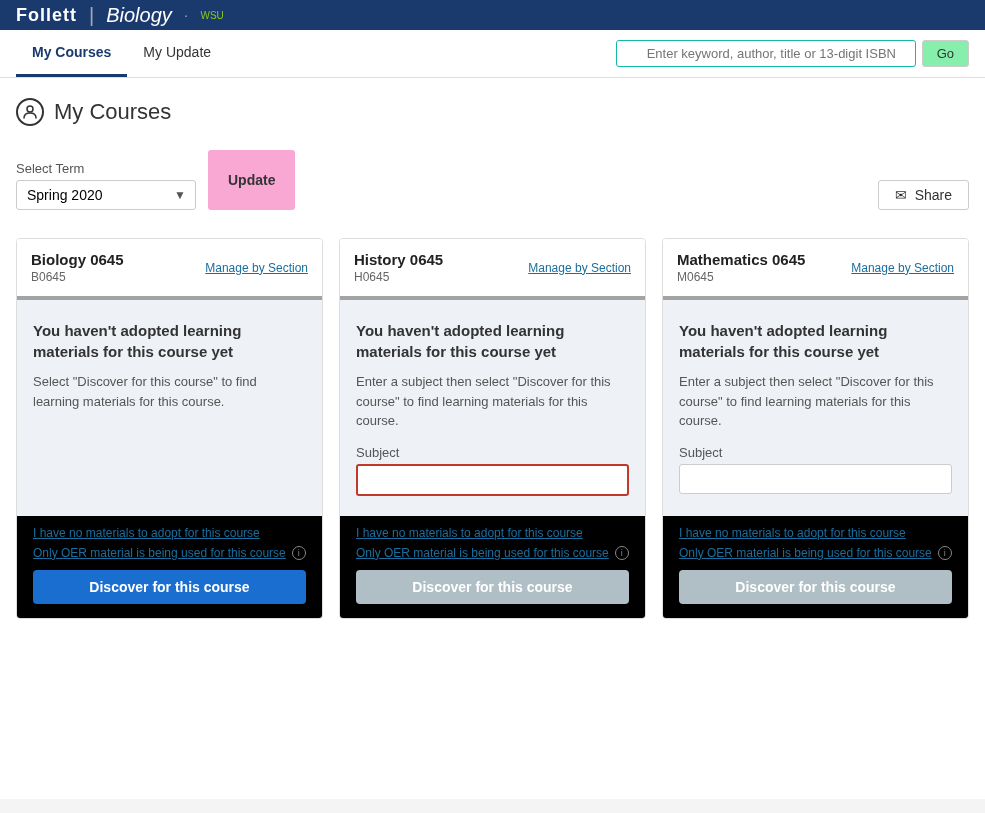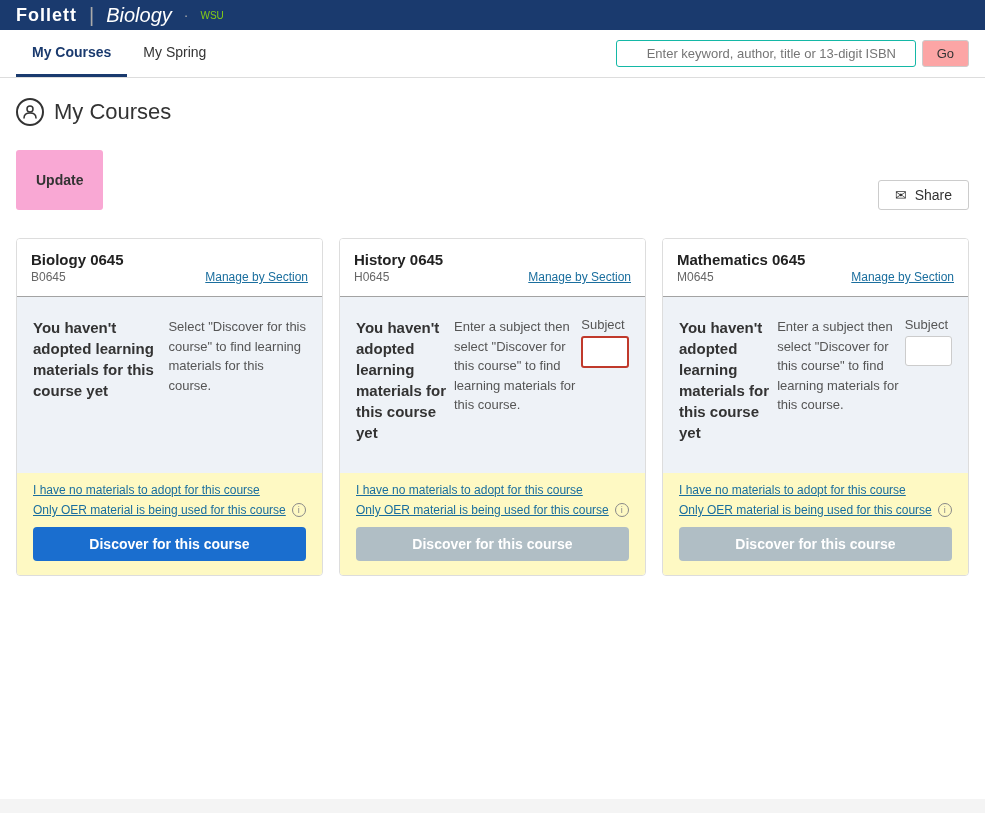--- a/index.html
+++ b/index.html
@@ -120,21 +120,21 @@
     }
     .nav-search-icon {
       position: absolute;
       left: 8px;
       top: 50%;
       transform: translateY(-50%);
       color: #999;
       font-size: 13px;
     }
     .nav-go-btn {
-      background: #fca5a5;
+      background: #86efac;
       border: 1px solid #ccc;
       padding: 5px 14px;
       font-size: 13px;
       cursor: pointer;
       border-radius: 3px;
       color: #333;
     }
 
     
     .page-content {
@@ -237,24 +237,24 @@
     .course-card {
       background: white;
       border: 1px solid #ddd;
       border-radius: 4px;
       overflow: hidden;
       display: flex;
       flex-direction: column;
     }
     .course-card-header {
       padding: 12px 14px;
-      border-bottom: 1px solid #a3a3a3;
+      border-bottom: 4px solid #a3a3a3;
       display: flex;
       justify-content: space-between;
-      align-items: flex-end;
+      align-items: center;
       background: white;
     }
     .course-name {
       font-size: 15px;
       font-weight: bold;
       color: #222;
     }
     .course-code {
       font-size: 12px;
       color: #666;
@@ -265,21 +265,21 @@
       color: #1a6e9e;
       text-decoration: underline;
       cursor: pointer;
       white-space: nowrap;
     }
     .course-card-body {
       background: #eef2f7;
       padding: 20px 16px;
       flex: 1;
       display: flex;
-      flex-direction: row;
+      flex-direction: column;
     }
     .not-adopted-title {
       font-size: 15px;
       font-weight: bold;
       color: #333;
       margin-bottom: 10px;
       line-height: 1.4;
     }
     .not-adopted-desc {
       font-size: 13px;
@@ -299,21 +299,21 @@
       border-radius: 3px;
       font-size: 14px;
       background: white;
     }
     .subject-input.highlighted {
       border: 2px solid #c0392b;
       outline: none;
     }
     .spacer { flex: 1; }
     .course-card-footer {
-      background: #fef9c3;
+      background: #000000;
       padding: 10px 16px 14px;
     }
     .no-materials-link {
       font-size: 12px;
       color: #1a6e9e;
       text-decoration: underline;
       cursor: pointer;
       display: block;
       margin-bottom: 6px;
     }
@@ -371,21 +371,21 @@
     <span class="header-institution">WSU</span>
   </div>
 </div>
 
 <div class="nav-bar">
   <div class="nav-tabs">
     <div class="nav-tab active">
       <span>My Courses</span>
     </div>
     <div class="nav-tab">
-      <span>My Spring</span>
+      <span>My Update</span>
     </div>
   </div>
   <div class="nav-search">
     <div class="nav-search-wrapper">
       <span class="nav-search-icon">🔍</span>
       <input class="nav-search-input" type="text" placeholder="Enter keyword, author, title or 13-digit ISBN" style="">
     </div>
     <button class="nav-go-btn">Go</button>
   </div>
 </div>
@@ -397,20 +397,29 @@
       <svg width="16" height="16" viewBox="0 0 16 16" fill="none" xmlns="http://www.w3.org/2000/svg">
         <circle cx="8" cy="5" r="3" stroke="#333" stroke-width="1.5"></circle>
         <path d="M2 14c0-3.314 2.686-5 6-5s6 1.686 6 5" stroke="#333" stroke-width="1.5" stroke-linecap="round"></path>
       </svg>
     </div>
     <h1 class="page-title">My Courses</h1>
   </div>
 
   <div class="term-row">
     <div class="term-left">
+      <div>
+        <div class="term-label">Select Term</div>
+        <div class="term-select-wrapper">
+          <select class="term-select">
+            <option>Spring 2020</option>
+          </select>
+          <span class="term-select-arrow">▼</span>
+        </div>
+      </div>
       <button class="update-btn">Update</button>
     </div>
     <button class="share-btn">
       <span>✉</span>
       <span>Share</span>
     </button>
   </div>
 
   <div class="courses-grid">
 

